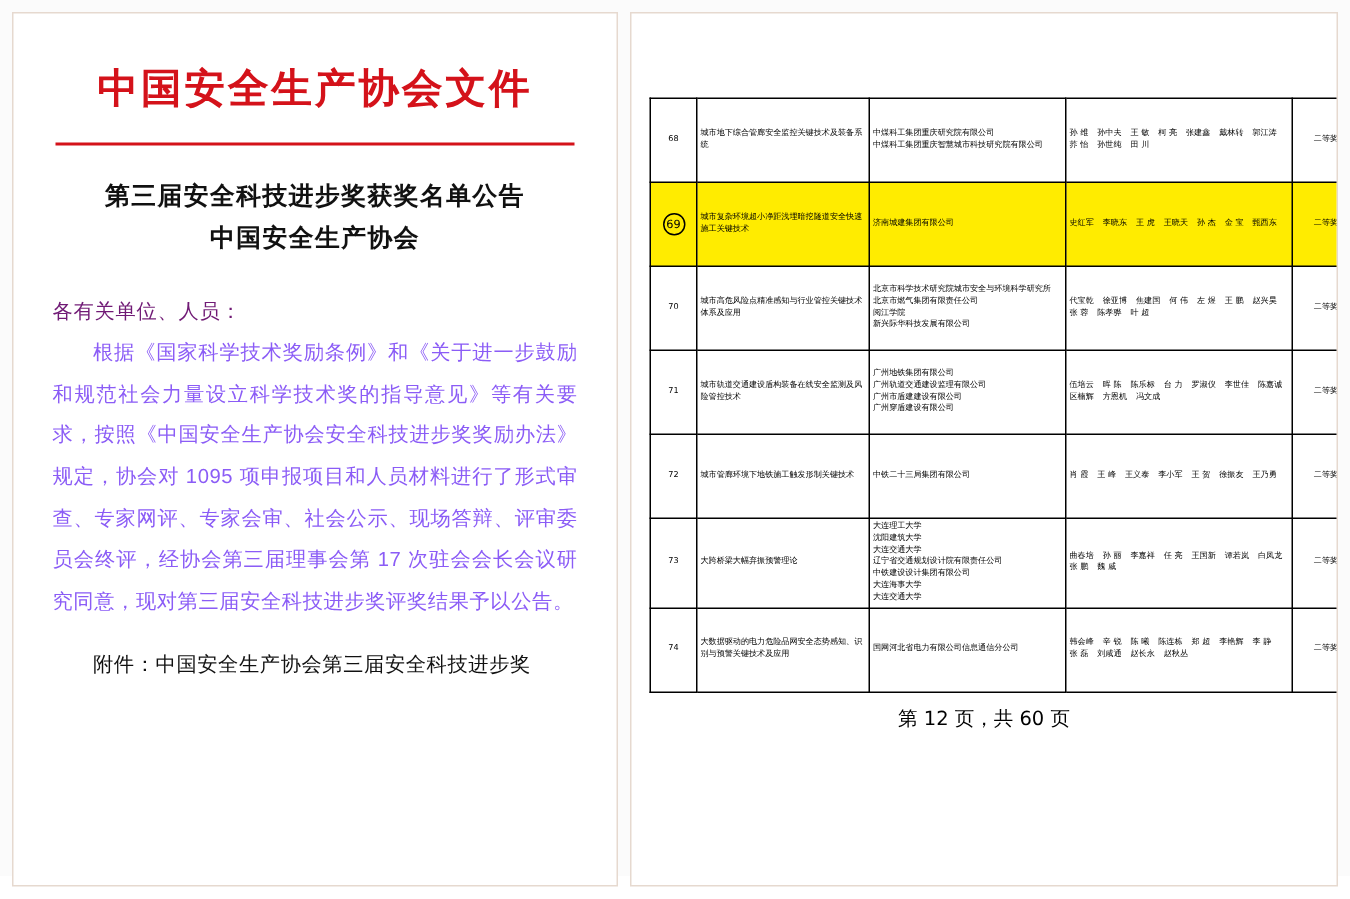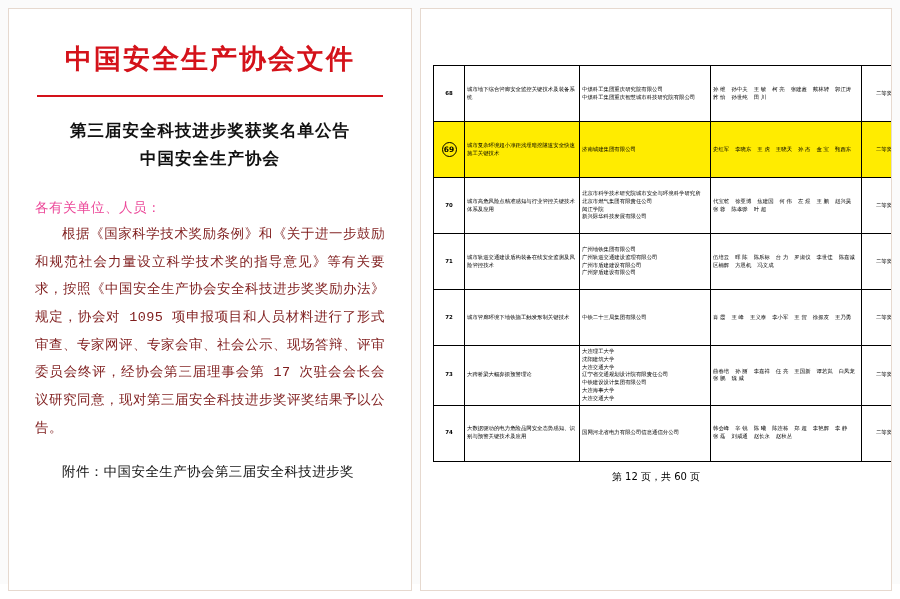--- a/index.html
+++ b/index.html
@@ -62,40 +62,40 @@
     font-weight: bold;
     font-size: 16.5px;
     color: #111;
     margin-top: 20px;
     line-height: 1.7;
     letter-spacing: 1px;
   }
   .doc-salutation {
     font-family: "DejaVu Serif", "Liberation Serif", serif;
     font-size: 13.5px;
-    color: #ec4899;
+    color: #701a75;
     margin-top: 26px;
     letter-spacing: 0.5px;
   }
   .doc-body {
-    font-family: Liberation Mono, monospace;
+    font-family: Liberation Sans, sans-serif;
     font-size: 13.5px;
-    color: #7f1d1d;
+    color: #8b5cf6;
     line-height: 2.05;
     margin-top: 4px;
     text-align: justify;
     text-justify: inter-ideograph;
     letter-spacing: 0.4px;
   }
   .doc-body .indent {
     text-indent: 2em;
     display: block;
   }
   .doc-attach {
-    font-family: Liberation Serif, serif;
+    font-family: Liberation Mono, monospace;
     font-size: 13.5px;
     color: #111;
     margin-top: 16px;
     line-height: 2.0;
     letter-spacing: 0.4px;
   }
   .doc-attach .l1 { display: block; text-indent: 2em; }
   .doc-attach .l2 { display: block; text-indent: 5em; }
 
   
@@ -123,21 +123,20 @@
     font-size: 5.4px;
     line-height: 1.45;
     color: #000;
     padding: 2px 2px;
     font-family: "DejaVu Sans", "Liberation Sans", sans-serif;
   }
   td.c-no {
     width: 26px;
     text-align: center;
     font-size: 8px;
-    font-weight: bold;
   }
   td.c-name { width: 110px; }
   td.c-org  { width: 126px; }
   td.c-people { width: 146px; }
   td.c-prize {
     width: 40px;
     text-align: center;
     font-size: 6.2px;
   }
   .row-h { height: 56px; }
@@ -158,21 +157,21 @@
     gap: 0 6px;
   }
   .people-grid span {
     white-space: nowrap;
   }
   .multi {
     white-space: pre-line;
   }
   .footer-page {
     text-align: center;
-    font-size: 10px;
+    font-size: 13px;
     color: #000;
     margin-top: 8px;
     font-family: "DejaVu Sans", "Liberation Sans", sans-serif;
   }
 </style>
 </head>
 <body>
 
 <div id="page">
 

